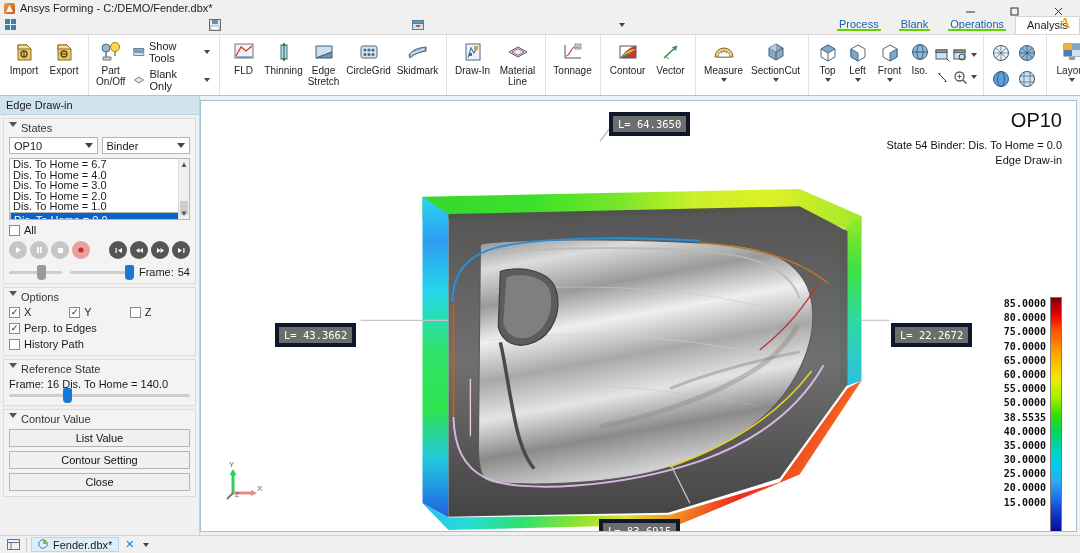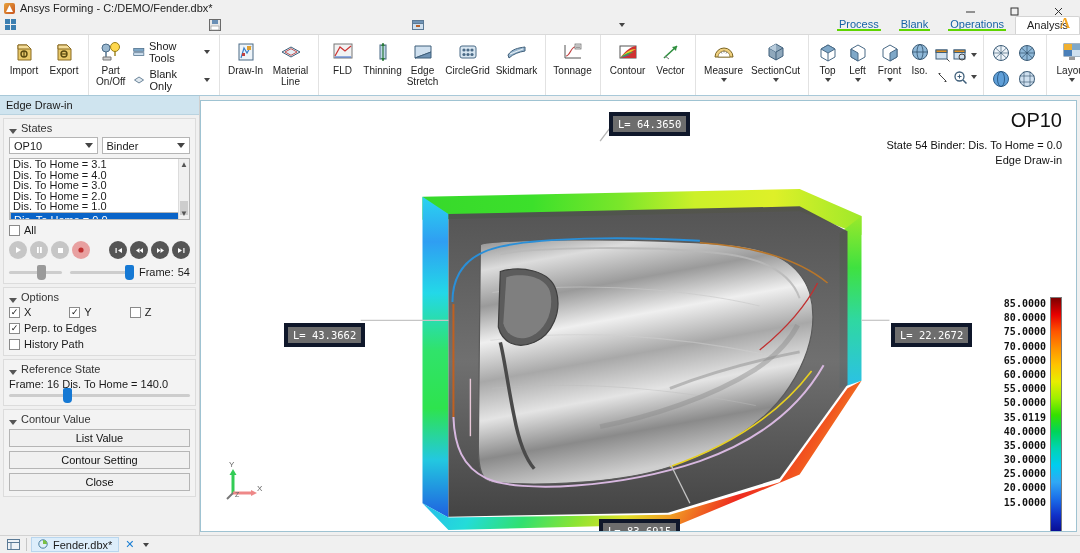--- a/index.html
+++ b/index.html
@@ -46,21 +46,21 @@
   .viewgrid { display:flex; flex-wrap:wrap; width:54px; align-content:center; height:56px; }
   .vg-item { width:26px; height:26px; display:flex; align-items:center; justify-content:center; }
 
   
   .body { flex:1; display:flex; background:#f0f0f0; }
 
   
   .panel { width:200px; background:#f0f0f0; display:flex; flex-direction:column; border-right:1px solid #cfcfcf; }
   .panel-title { background:#cfe4ef; font-size:11px; padding:3px 6px; color:#1a1a1a; border-bottom:1px solid #b9d3e0; }
   .section { background:#f3f3f3; border:1px solid #dcdcdc; margin:3px 3px 0 3px; padding:3px 5px 5px 5px; }
-  .sec-head { font-size:11px; color:#333; display:flex; align-items:flex-end; gap:4px; margin-bottom:3px; }
+  .sec-head { font-size:11px; color:#333; display:flex; align-items:flex-start; gap:4px; margin-bottom:3px; }
   .tri { width:0;height:0;border-left:4px solid transparent;border-right:4px solid transparent;border-top:5px solid #555; }
   .selrow { display:flex; gap:4px; margin-bottom:4px; }
   .sel { flex:1; height:17px; background:#fff; border:1px solid #b5b5b5; display:flex; align-items:center;
          padding:0 4px; font-size:11px; justify-content:space-between; }
   .sel .cv { width:0;height:0;border-left:4px solid transparent;border-right:4px solid transparent;border-top:5px solid #444; }
   .listbox { background:#fff; border:1px solid #b5b5b5; height:62px; position:relative; overflow:hidden; font-size:11px; }
   .listbox .li { padding:0 3px; line-height:10.5px; white-space:nowrap; }
   .listbox .li.sel { background:#0a64c8; color:#fff; }
   .scroll { position:absolute; right:0; top:0; bottom:0; width:11px; background:#f0f0f0; border-left:1px solid #dcdcdc; }
   .scroll .arr { height:11px; display:flex; align-items:center; justify-content:center; font-size:8px; color:#555; }
@@ -241,44 +241,20 @@
           <svg width="16" height="14" viewBox="0 0 16 14">
               <path d="M2 7 L8 3 L14 7 L8 11 Z" fill="#dfe8ef" stroke="#3f5f7a"></path>
             </svg>
           <span class="lbl">Blank Only</span>
           <span class="caret-i" style="margin-left:10px"></span>
         </div>
       </div>
     </div>
 
     <div class="rgroup">
-      <div class="ritem" style="width:44px">
-        <span class="ico">
-          <svg width="22" height="20" viewBox="0 0 22 20">
-              <rect x="4" y="2" width="14" height="16" fill="#eef4f9" stroke="#4a6a86"></rect>
-              <path d="M6 16 L9 6 L12 11 L16 4" fill="none" stroke="#3a7fc8" stroke-width="1.2"></path>
-              <rect x="12" y="4" width="4" height="4" fill="#e0a030"></rect>
-              <rect x="7" y="11" width="3" height="3" fill="#c04040"></rect>
-            </svg>
-        </span>
-        <span class="lbl">Draw-In</span>
-      </div>
-      <div class="ritem" style="width:46px">
-        <span class="ico">
-          <svg width="22" height="20" viewBox="0 0 22 20">
-              <path d="M2 10 L11 5 L20 10 L11 15 Z" fill="#e4eef5" stroke="#3f5f7a"></path>
-              <path d="M5 10 L11 6.7 L17 10 L11 13.3 Z" fill="none" stroke="#c04040" stroke-width="0.9"></path>
-            </svg>
-        </span>
-        <span class="lbl" style="white-space:pre-line">Material
-Line</span>
-      </div>
-    </div>
-
-    <div class="rgroup">
       <div class="ritem">
         <span class="ico">
           <svg width="22" height="20" viewBox="0 0 22 20">
               <rect x="2" y="2" width="18" height="14" fill="#f2f2f2" stroke="#777"></rect>
               <path d="M3 14 L8 5 L13 9 L19 4" fill="none" stroke="#cc3333" stroke-width="1.2"></path>
               <path d="M3 15 L19 15" stroke="#3366cc" stroke-width="1"></path>
             </svg>
         </span>
         <span class="lbl">FLD</span>
       </div>
@@ -318,20 +294,44 @@
         <span class="lbl">CircleGrid</span>
       </div>
       <div class="ritem" style="width:48px">
         <span class="ico">
           <svg width="22" height="20" viewBox="0 0 22 20">
               <path d="M2 13 C6 7, 12 6, 19 5 L19 9 C13 10, 7 12, 3 16 Z" fill="#9ab8d0" stroke="#3f5f7a"></path>
               <path d="M4 12 L17 7" stroke="#fff" stroke-width="0.8"></path>
             </svg>
         </span>
         <span class="lbl">Skidmark</span>
+      </div>
+    </div>
+
+    <div class="rgroup">
+      <div class="ritem" style="width:44px">
+        <span class="ico">
+          <svg width="22" height="20" viewBox="0 0 22 20">
+              <rect x="4" y="2" width="14" height="16" fill="#eef4f9" stroke="#4a6a86"></rect>
+              <path d="M6 16 L9 6 L12 11 L16 4" fill="none" stroke="#3a7fc8" stroke-width="1.2"></path>
+              <rect x="12" y="4" width="4" height="4" fill="#e0a030"></rect>
+              <rect x="7" y="11" width="3" height="3" fill="#c04040"></rect>
+            </svg>
+        </span>
+        <span class="lbl">Draw-In</span>
+      </div>
+      <div class="ritem" style="width:46px">
+        <span class="ico">
+          <svg width="22" height="20" viewBox="0 0 22 20">
+              <path d="M2 10 L11 5 L20 10 L11 15 Z" fill="#e4eef5" stroke="#3f5f7a"></path>
+              <path d="M5 10 L11 6.7 L17 10 L11 13.3 Z" fill="none" stroke="#c04040" stroke-width="0.9"></path>
+            </svg>
+        </span>
+        <span class="lbl" style="white-space:pre-line">Material
+Line</span>
       </div>
     </div>
 
     <div class="rgroup">
       <div class="ritem" style="width:46px">
         <span class="ico">
           <svg width="22" height="20" viewBox="0 0 22 20">
               <line x1="3" y1="16" x2="19" y2="16" stroke="#555" stroke-width="1"></line>
               <line x1="3" y1="16" x2="3" y2="3" stroke="#555" stroke-width="1"></line>
               <path d="M4 14 C8 14, 9 5, 13 5 L18 5" fill="none" stroke="#c04040" stroke-width="1.2"></path>
@@ -543,21 +543,21 @@
           <div class="sel">
             <span>OP10</span>
             <span class="cv"></span>
           </div>
           <div class="sel">
             <span>Binder</span>
             <span class="cv"></span>
           </div>
         </div>
         <div class="listbox">
-          <div class="li">Dis. To Home = 3.1</div>
+          <div class="li">Dis. To Home = 6.7</div>
           <div class="li">Dis. To Home = 4.0</div>
           <div class="li">Dis. To Home = 3.0</div>
           <div class="li">Dis. To Home = 2.0</div>
           <div class="li">Dis. To Home = 1.0</div>
           <div class="li sel">Dis. To Home = 0.0</div>
           <div class="scroll">
             <div class="arr">▲</div>
             <div class="thumb"></div>
             <div class="arr" style="position:absolute;bottom:0;left:0;right:0">▼</div>
           </div>
@@ -789,21 +789,21 @@
         <line x1="490" y1="420" x2="470" y2="378" stroke="#c5c5c5" stroke-width="1.3"></line>
       </svg>
 
       <div class="vp-title">
         <div class="vp-op">OP10</div>
         <div class="vp-sub">State 54     Binder: Dis. To Home = 0.0</div>
         <div class="vp-sub" style="margin-top:1px">Edge Draw-in</div>
       </div>
 
       <div class="callout" style="left:408px;top:11px">L=  64.3650</div>
-      <div class="callout" style="left:83px;top:222px">L=  43.3662</div>
+      <div class="callout" style="left:74px;top:222px">L=  43.3662</div>
       <div class="callout" style="left:690px;top:222px">L=  22.2672</div>
       <div class="callout" style="left:398px;top:418px">L=  83.6915</div>
 
       <div class="axes">
         <svg width="44" height="44" viewBox="0 0 44 44">
           <line x1="10" y1="34" x2="10" y2="14" stroke="#33cc55" stroke-width="3"></line>
           <path d="M10 10 l-3.5 6 h7 z" fill="#33cc55"></path>
           <line x1="10" y1="34" x2="30" y2="34" stroke="#ee8888" stroke-width="3"></line>
           <path d="M34 34 l-6 -3 v6 z" fill="#ee8888"></path>
           <line x1="10" y1="34" x2="4" y2="40" stroke="#777" stroke-width="2"></line>
@@ -816,21 +816,21 @@
       <div class="legend">
         <div class="legend-labels">
           <div>85.0000</div>
           <div>80.0000</div>
           <div>75.0000</div>
           <div>70.0000</div>
           <div>65.0000</div>
           <div>60.0000</div>
           <div>55.0000</div>
           <div>50.0000</div>
-          <div>35.0119</div>
+          <div>38.5535</div>
           <div>40.0000</div>
           <div>35.0000</div>
           <div>30.0000</div>
           <div>25.0000</div>
           <div>20.0000</div>
           <div>15.0000</div>
         </div>
         <div style="position:relative">
           <div class="legend-bar"></div>
         </div>

